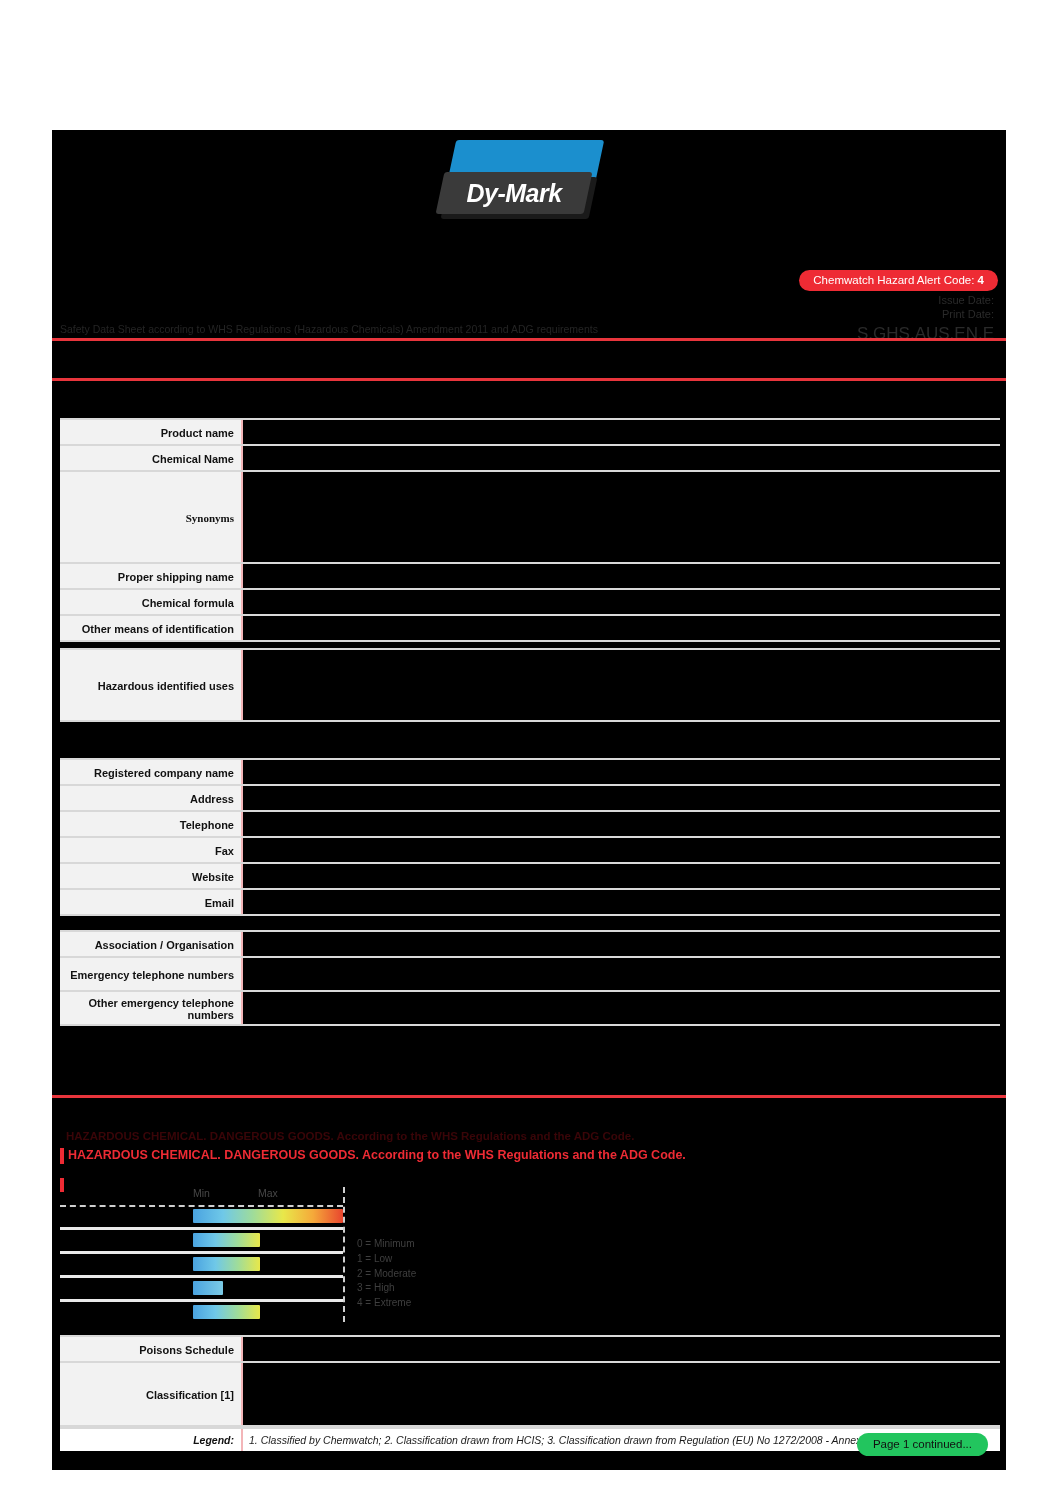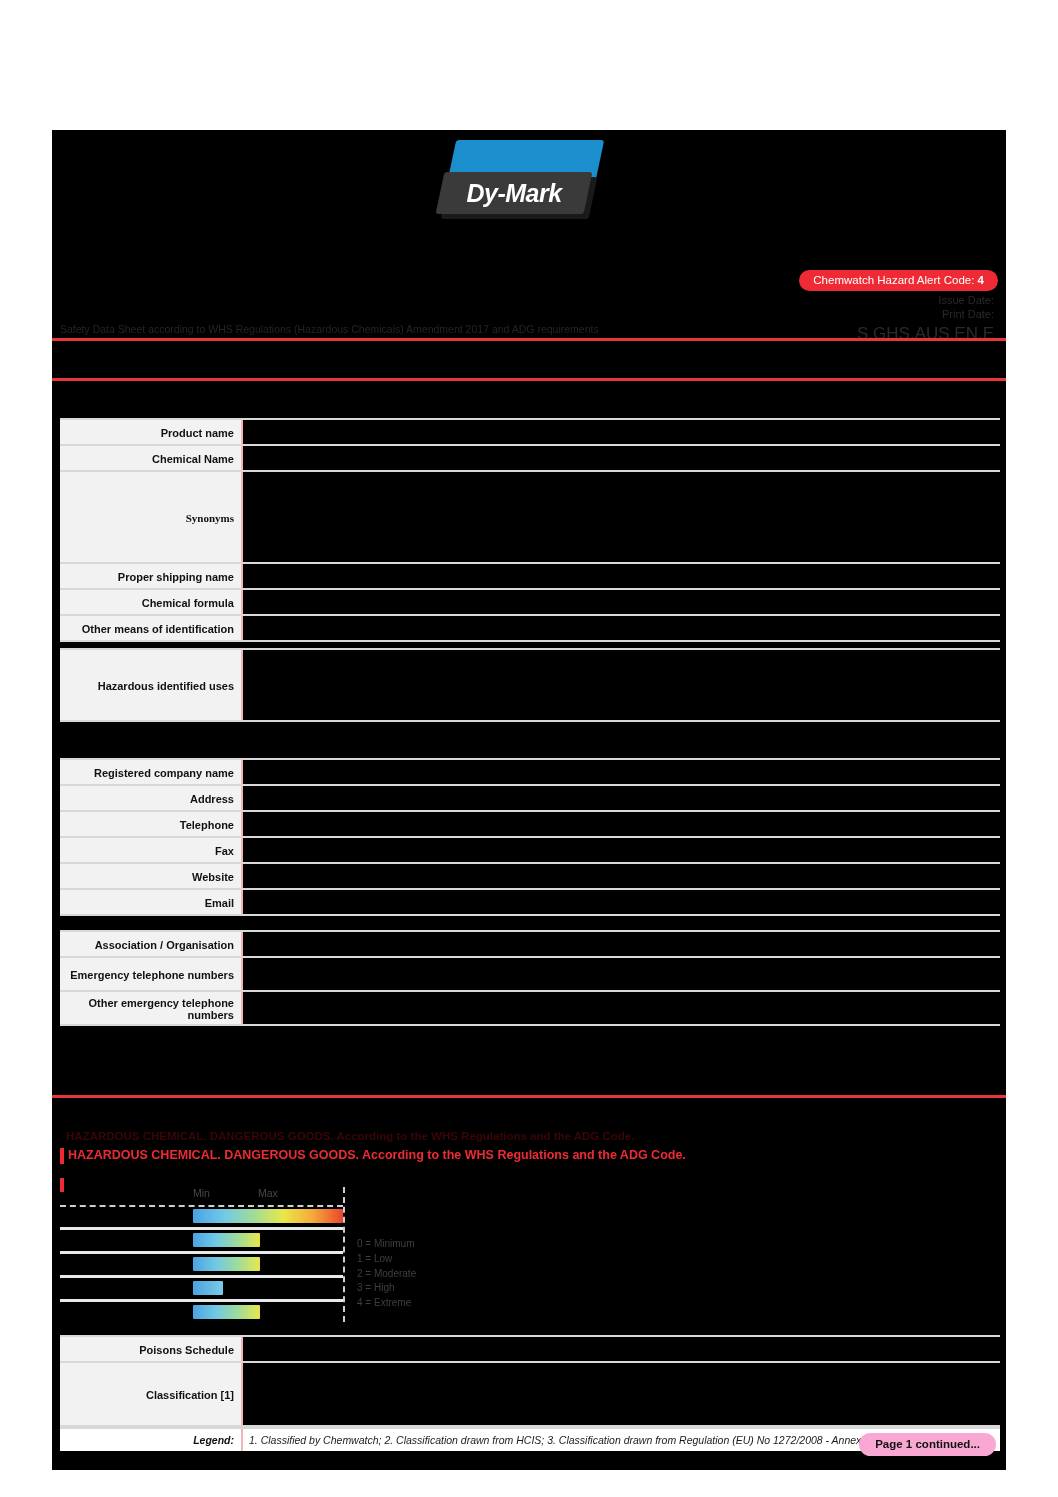--- a/index.html
+++ b/index.html
@@ -282,26 +282,26 @@
     color: #1a1a1a;
     font-size: 10.5px;
     font-style: italic;
     padding: 5px 6px;
     box-sizing: border-box;
   }
 
   
   .footer-pill {
     position: absolute;
-    right: 10px;
+    right: 18px;
     bottom: 14px;
-    background: #f9a8d4;
+    background: #22c55e;
     color: #111111;
     font-size: 11.5px;
-    font-weight: bold;
+    font-weight: normal;
     padding: 5px 16px 6px 16px;
     border-radius: 12px;
     white-space: nowrap;
   }
 </style>
 </head>
 <body>
 
 <div id="page">
 
@@ -319,21 +319,21 @@
       <span>Chemwatch Hazard Alert Code:</span>
       <b>4</b>
     </div>
 
     <div class="meta-block">
       <div>Issue Date:</div>
       <div>Print Date:</div>
     </div>
     <div class="meta-code">S.GHS.AUS.EN.E</div>
 
-    <div class="sds-sub">Safety Data Sheet according to WHS Regulations (Hazardous Chemicals) Amendment 2017 and ADG requirements</div>
+    <div class="sds-sub">Safety Data Sheet according to WHS Regulations (Hazardous Chemicals) Amendment 2011 and ADG requirements</div>
 
     <div class="red-rule" style="top:208px;"></div>
     <div class="red-rule" style="top:248px;"></div>
 
     <div class="kv" style="top:288px;">
       <div class="kv-row">
         <div class="kv-key">Product name</div>
         <div class="kv-val"></div>
       </div>
       <div class="kv-row">

